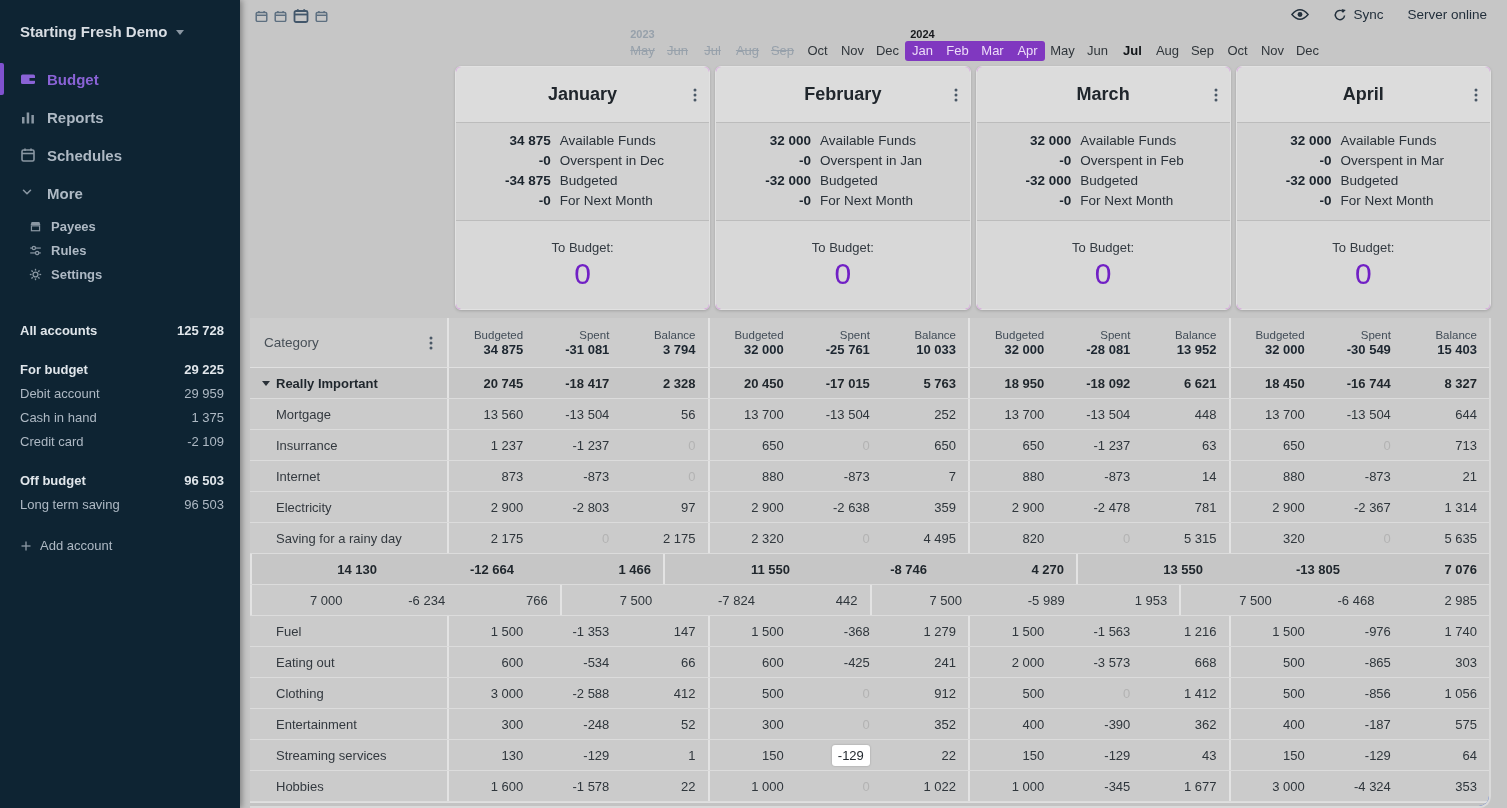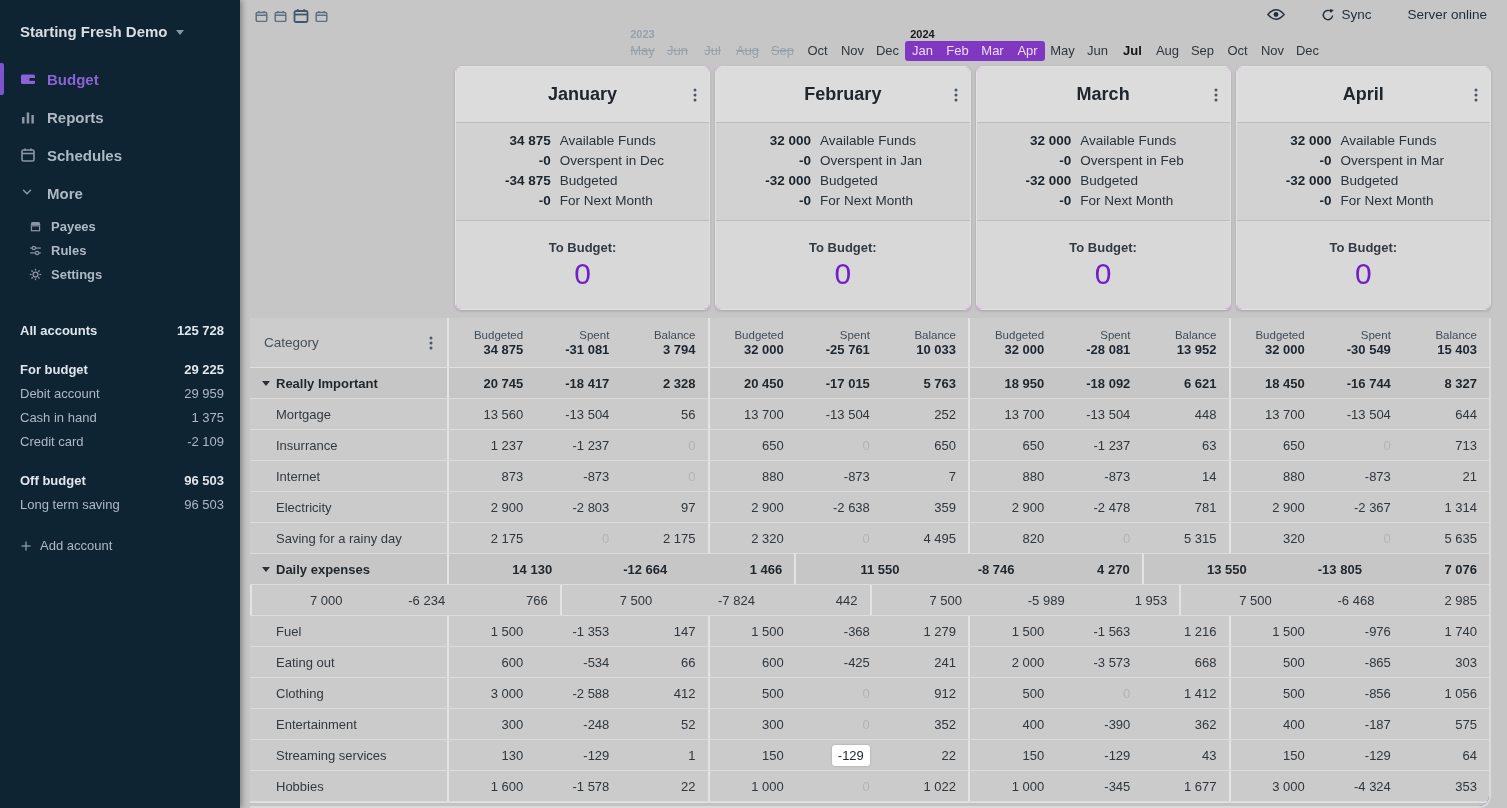--- a/index.html
+++ b/index.html
@@ -37,21 +37,21 @@
     padding-left:20px; font-size:13px; color:#aeb9c4; cursor:pointer; }
   .add-account .ico { width:12px; height:12px; color:#8a97a3; }
 
   
   .main { position:absolute; left:240px; top:0; right:0; bottom:0; }
 
   .view-btns { position:absolute; left:15px; top:8px; display:flex; align-items:center; gap:6px; }
   .view-btn { width:13px; height:13px; color:#5d6f80; cursor:pointer; }
   .view-btn.active { width:16px; height:16px; color:#42566a; }
 
-  .top-right { position:absolute; right:20px; top:7px; display:flex; align-items:center; gap:36px;
+  .top-right { position:absolute; right:20px; top:7px; display:flex; align-items:center; gap:24px;
     font-size:13.5px; color:#23303c; }
   .tr-item { display:flex; align-items:center; gap:6px; cursor:pointer; }
   .tr-item .ico { color:#23303c; }
 
   
   .month-nav { position:absolute; left:385px; top:41px; display:flex; height:20px; }
   .mcell { position:relative; width:35px; text-align:center; font-size:13px; line-height:20px;
     color:#30363b; cursor:pointer; }
   .mcell .year { position:absolute; left:0; right:0; top:-17px; font-size:11px; font-weight:700;
     color:#17191c; text-align:center; }
@@ -71,21 +71,21 @@
   .kebab { position:absolute; right:12px; top:50%; transform:translateY(-50%);
     width:4px; height:14px; color:#4a5866; cursor:pointer; }
   .card-stats { background:#d2d2d2; border-top:1px solid #bcbcbc; border-bottom:1px solid #bcbcbc;
     padding:8px 0 9px 0; }
   .stat-row { display:flex; font-size:13.5px; line-height:20px; }
   .stat-num { width:41%; text-align:right; font-weight:700; color:#1b242d; padding-right:9px;
     font-variant-numeric:tabular-nums; }
   .stat-label { color:#2a323a; }
   .card-footer { flex:1; background:#d8d8d8; display:flex; flex-direction:column;
     align-items:center; justify-content:center; gap:2px; }
-  .tb-label { font-size:13px; color:#333a41;font-weight:bold; }
+  .tb-label { font-size:13px; color:#333a41; }
   .tb-value { font-size:30px; color:#7120c5; line-height:34px; cursor:pointer; }
 
   
   .budget-table { position:absolute; left:10px; right:16px; top:318px; bottom:0;
     background:#1d4ed8; overflow:hidden; border-bottom-right-radius:12px;
     border-right:2px solid #dadada; border-bottom:2px solid #dadada; }
   .t-header { display:flex; height:50px; background:#cccccc; border-bottom:1px solid #e0e0e0; }
   .cat-head { position:relative; width:197px; flex:0 0 197px; display:flex; align-items:center;
     padding-left:14px; font-size:13.5px; color:#474f57; }
   .cat-head .kebab { right:14px; }
@@ -681,24 +681,20 @@
             <div class="v-cell faded">0</div>
             <div class="v-cell">5 315</div>
           </div>
           <div class="m-group">
             <div class="v-cell">320</div>
             <div class="v-cell faded">0</div>
             <div class="v-cell">5 635</div>
           </div>
         </div>
         <div class="t-row group">
-          <div class="cat-cell">
-            <span class="tri"></span>
-            <span>Daily expenses</span>
-          </div>
           <div class="m-group">
             <div class="v-cell">14 130</div>
             <div class="v-cell">-12 664</div>
             <div class="v-cell">1 466</div>
           </div>
           <div class="m-group">
             <div class="v-cell">11 550</div>
             <div class="v-cell">-8 746</div>
             <div class="v-cell">4 270</div>
           </div>

